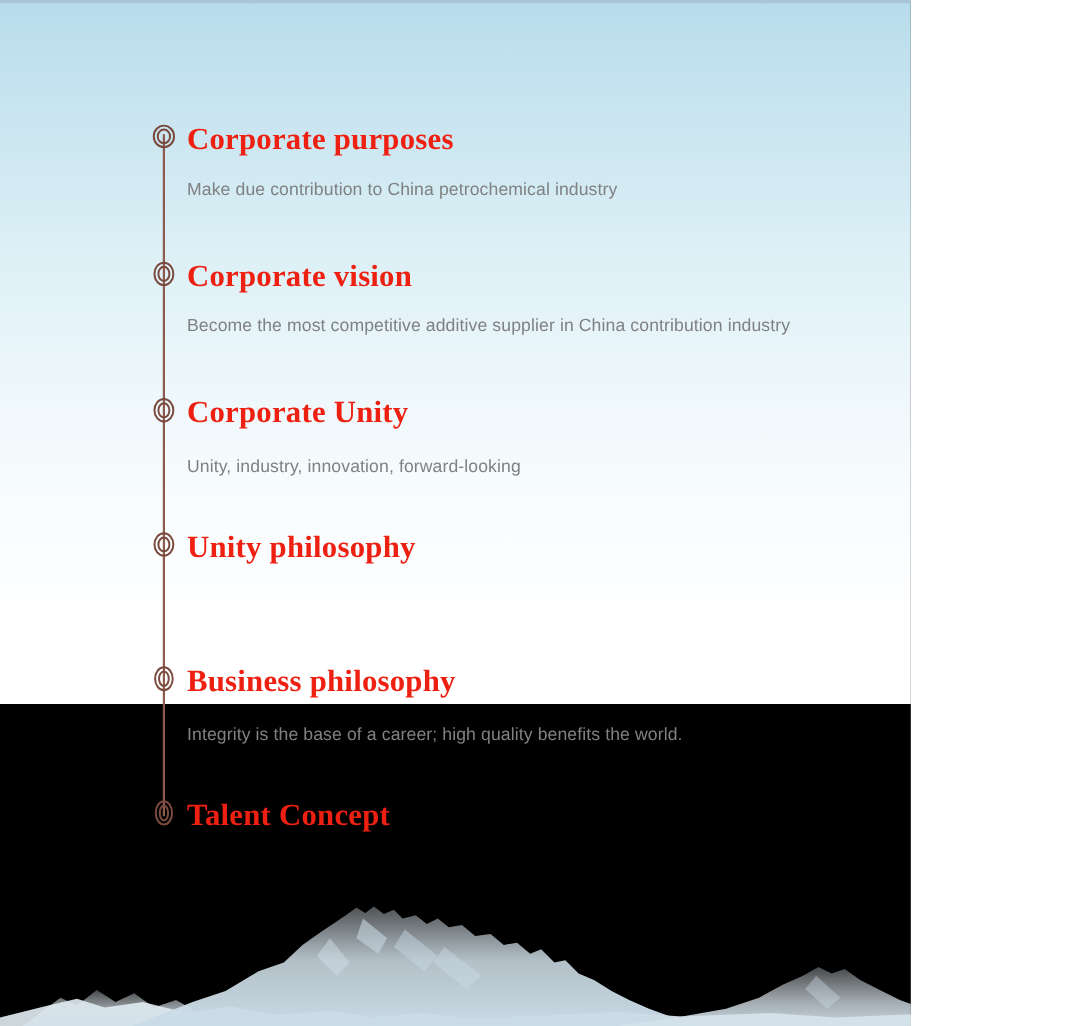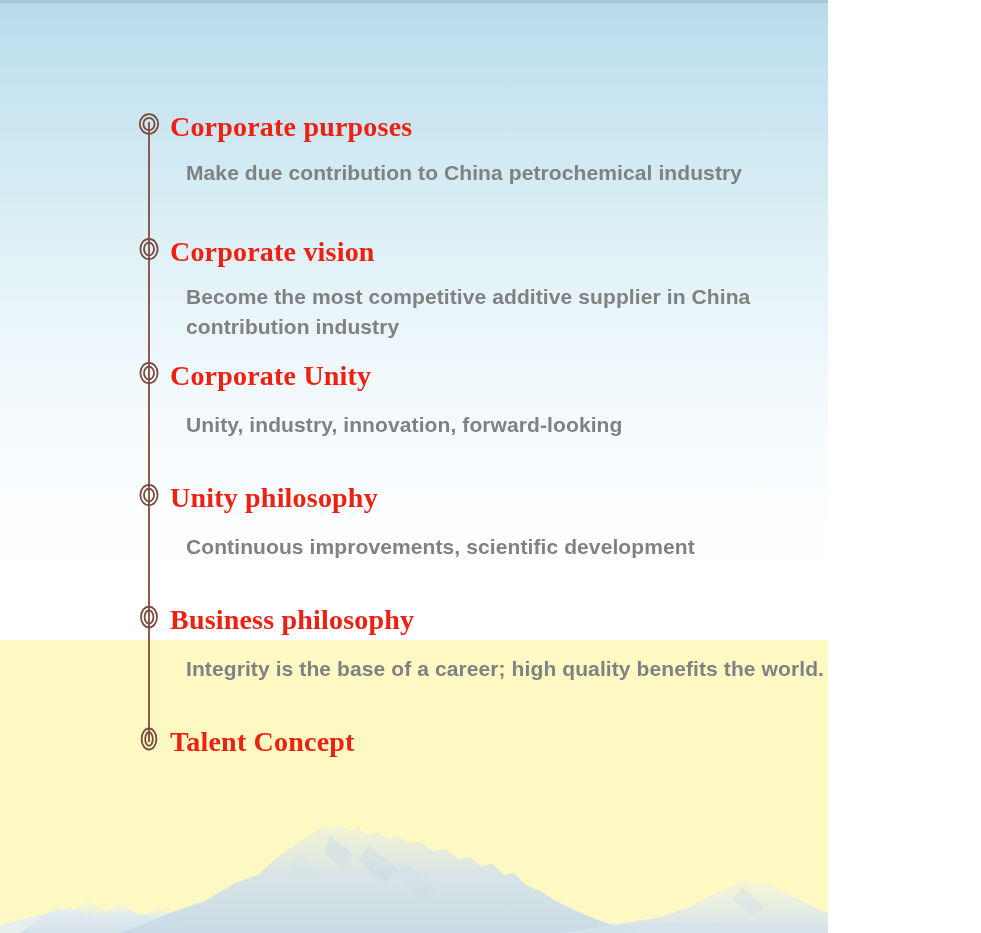--- a/index.html
+++ b/index.html
@@ -13,21 +13,21 @@
     overflow: hidden;
     font-family: "Liberation Sans", sans-serif;
     background: #ffffff;
   }
 
   #page {
     position: relative;
     width: 828px;
     height: 933px;
     overflow: hidden;
-    background: #fef9c3;
+    background: #000000;
   }
 
   
   #sky {
     position: absolute;
     left: 0;
     top: 0;
     width: 981px;
     height: 640px;
     background: linear-gradient(to bottom,
@@ -105,24 +105,24 @@
     font-family: "Liberation Serif", "DejaVu Serif", serif;
     font-size: 28px;
     font-weight: 700;
     color: #ee2011;
     line-height: 34px;
     letter-spacing: 0.2px;
     white-space: nowrap;
   }
 
   .tl-desc {
-    margin: 16px;
+    margin: 0;
     font-family: "Liberation Sans", sans-serif;
-    font-size: 21px;
-    font-weight: 700;
+    font-size: 16px;
+    font-weight: 400;
     color: #7f8183;
     line-height: 30px;
     letter-spacing: 0.1px;
   }
 </style>
 </head>
 <body>
 
 <div id="page">
 
@@ -221,21 +221,20 @@
 
     <div class="tl-item" style="top:481px;">
       <span class="tl-marker" style="top:2px;">
         <svg viewBox="0 0 22 24" xmlns="http://www.w3.org/2000/svg">
           <ellipse cx="11" cy="12" rx="8.6" ry="10.2" fill="none" stroke="#7a4a3e" stroke-width="1.8"></ellipse>
           <ellipse cx="11" cy="12" rx="5.0" ry="6.4" fill="none" stroke="#7a4a3e" stroke-width="1.8"></ellipse>
         </svg>
       </span>
       <div class="tl-text">
         <div class="tl-title">Unity philosophy</div>
-        <div class="tl-desc" style="margin-top:17px;">Continuous improvements, scientific development</div>
       </div>
     </div>
 
     <div class="tl-item" style="top:603px;">
       <span class="tl-marker" style="top:2px;">
         <svg viewBox="0 0 22 24" xmlns="http://www.w3.org/2000/svg">
           <ellipse cx="11" cy="12" rx="8.0" ry="10.4" fill="none" stroke="#7a4a3e" stroke-width="1.8"></ellipse>
           <ellipse cx="11" cy="12" rx="4.4" ry="6.6" fill="none" stroke="#7a4a3e" stroke-width="1.8"></ellipse>
         </svg>
       </span>

